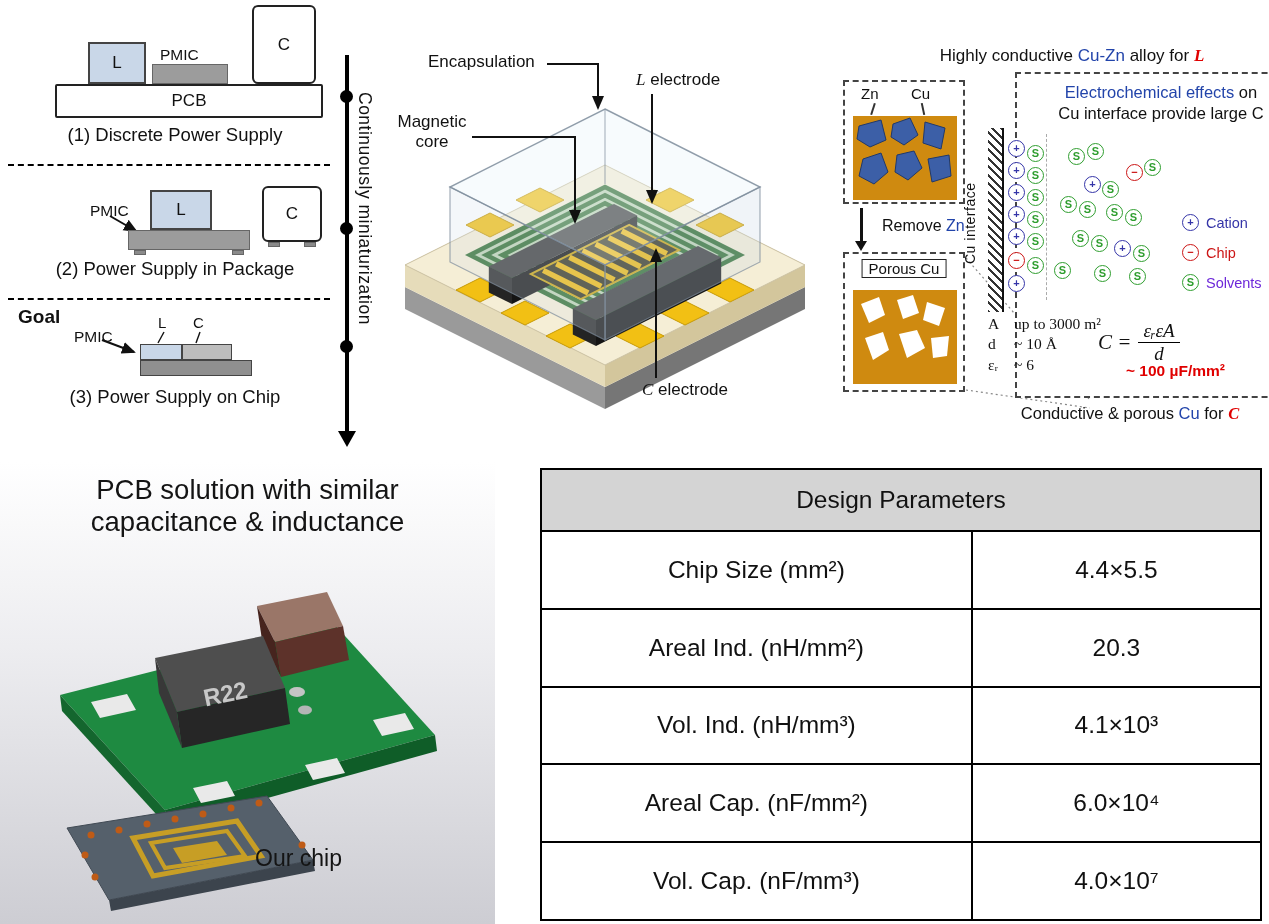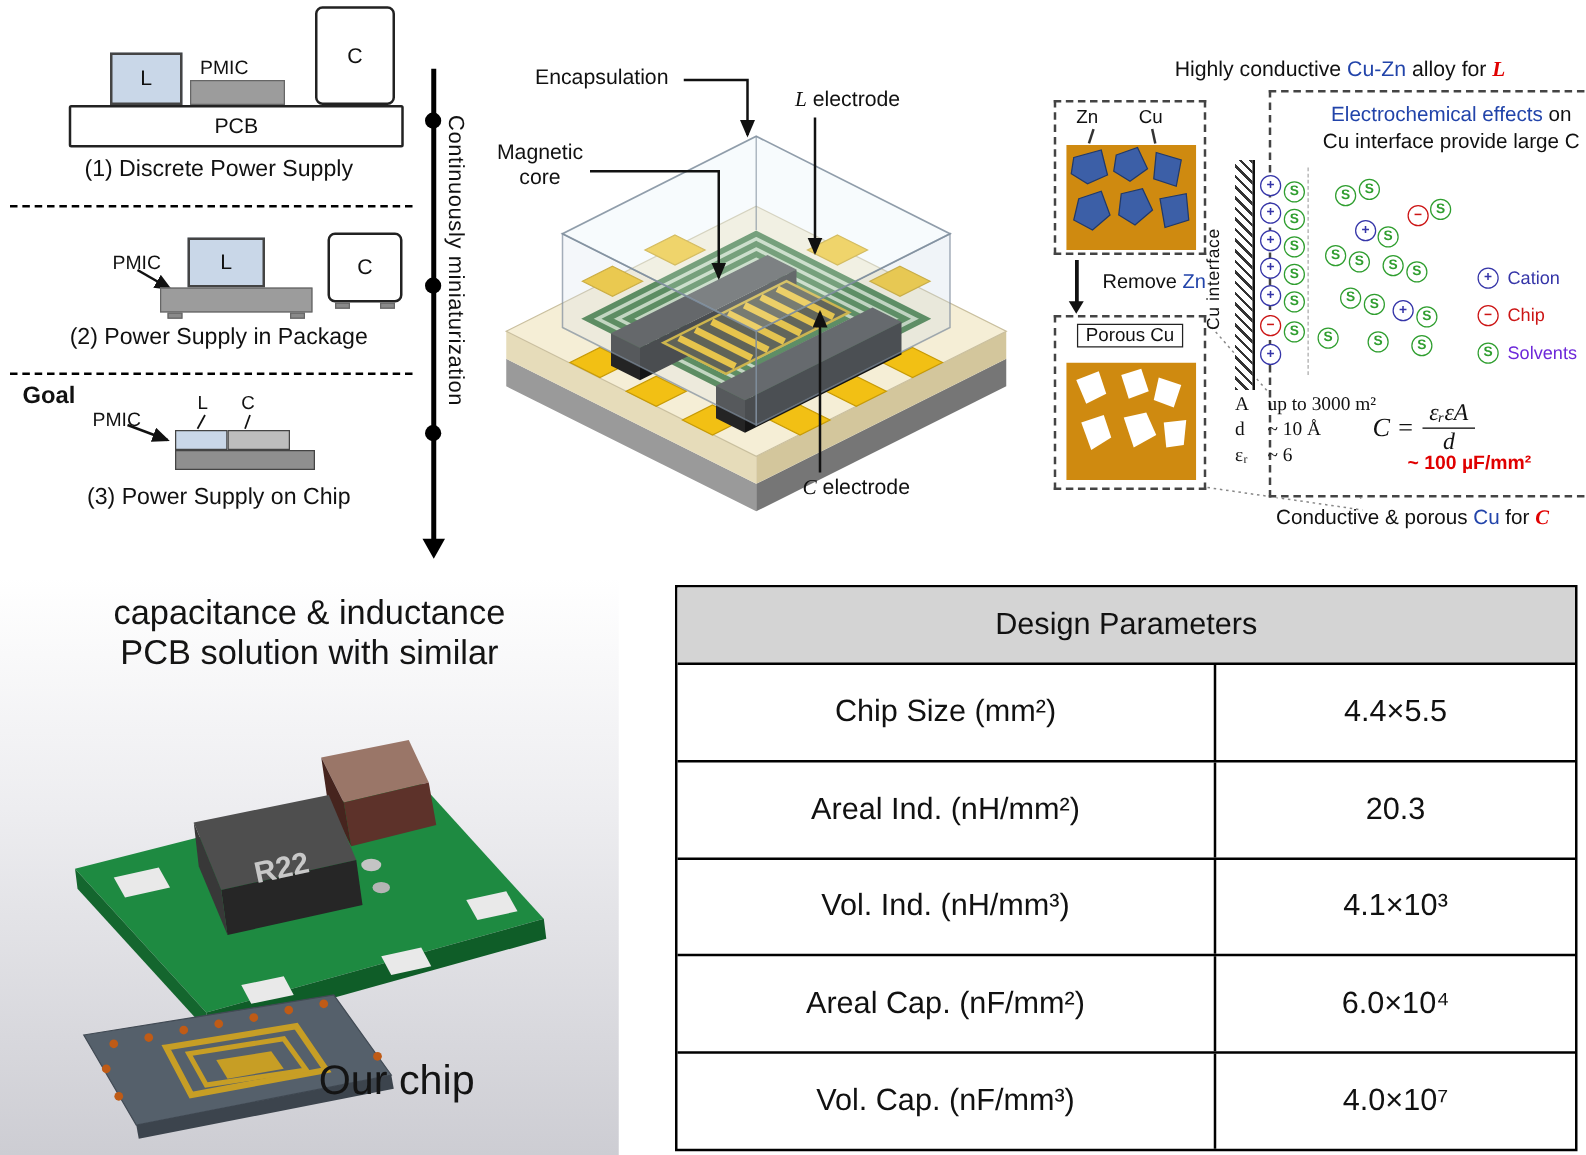--- a/index.html
+++ b/index.html
@@ -328,22 +328,22 @@
     </span>
   </div>
   <div class="abs red" style="left:1126px;top:362px;font-size:15.5px;font-weight:600">~ 100 µF/mm²</div>
 
   <div class="abs" style="left:990px;top:404px;width:280px;text-align:center;font-size:16.5px">
     <span>Conductive &amp; porous </span><span class="blue">Cu</span><span> for </span><span class="red math" style="font-weight:bold">C</span>
   </div>
 
   <div class="photo-panel">
     <div class="abs" style="left:0;top:12px;width:495px;text-align:center;font-size:27.5px;line-height:1.18;color:#141414">
+      <div>PCB solution with similar</div>
       <div>capacitance &amp; inductance</div>
-      <div>PCB solution with similar</div>
     </div>
     <svg style="left:5px;top:78px;width:480px;height:384px" viewBox="0 0 480 384">
 
       <polygon points="55,155 330,85 430,195 160,270" fill="#1e8a41"></polygon>
       <polygon points="160,270 430,195 432,211 162,286" fill="#0f5d28"></polygon>
       <polygon points="55,155 160,270 162,286 57,171" fill="#14662e"></polygon>
       <g fill="#e9e9e9">
         <polygon points="86,162 122,154 131,170 95,178"></polygon>
         <polygon points="282,112 318,104 327,120 291,128"></polygon>
         <polygon points="368,180 400,173 409,189 377,196"></polygon>
@@ -379,21 +379,21 @@
           <circle cx="170" cy="279" r="3.5"></circle>
             <circle cx="198" cy="274" r="3.5"></circle>
             <circle cx="226" cy="268" r="3.5"></circle>
           <circle cx="254" cy="263" r="3.5"></circle>
             <circle cx="80" cy="315" r="3.5"></circle>
             <circle cx="90" cy="337" r="3.5"></circle>
           <circle cx="297" cy="305" r="3.5"></circle>
         </g>
       </g>
     </svg>
-    <div class="abs" style="left:255px;top:383px;font-size:33px;color:#141414">Our chip</div>
+    <div class="abs" style="left:255px;top:383px;font-size:23px;color:#141414">Our chip</div>
   </div>
 
   <div class="table" style="left:540px;top:468px;width:722px;height:453px">
     <div class="t-head">
         <span>Design Parameters</span>
       </div>
     <div class="t-row">
       <div class="t-param">Chip Size (mm²)</div>
       <div class="t-val">4.4×5.5</div>
     </div>

